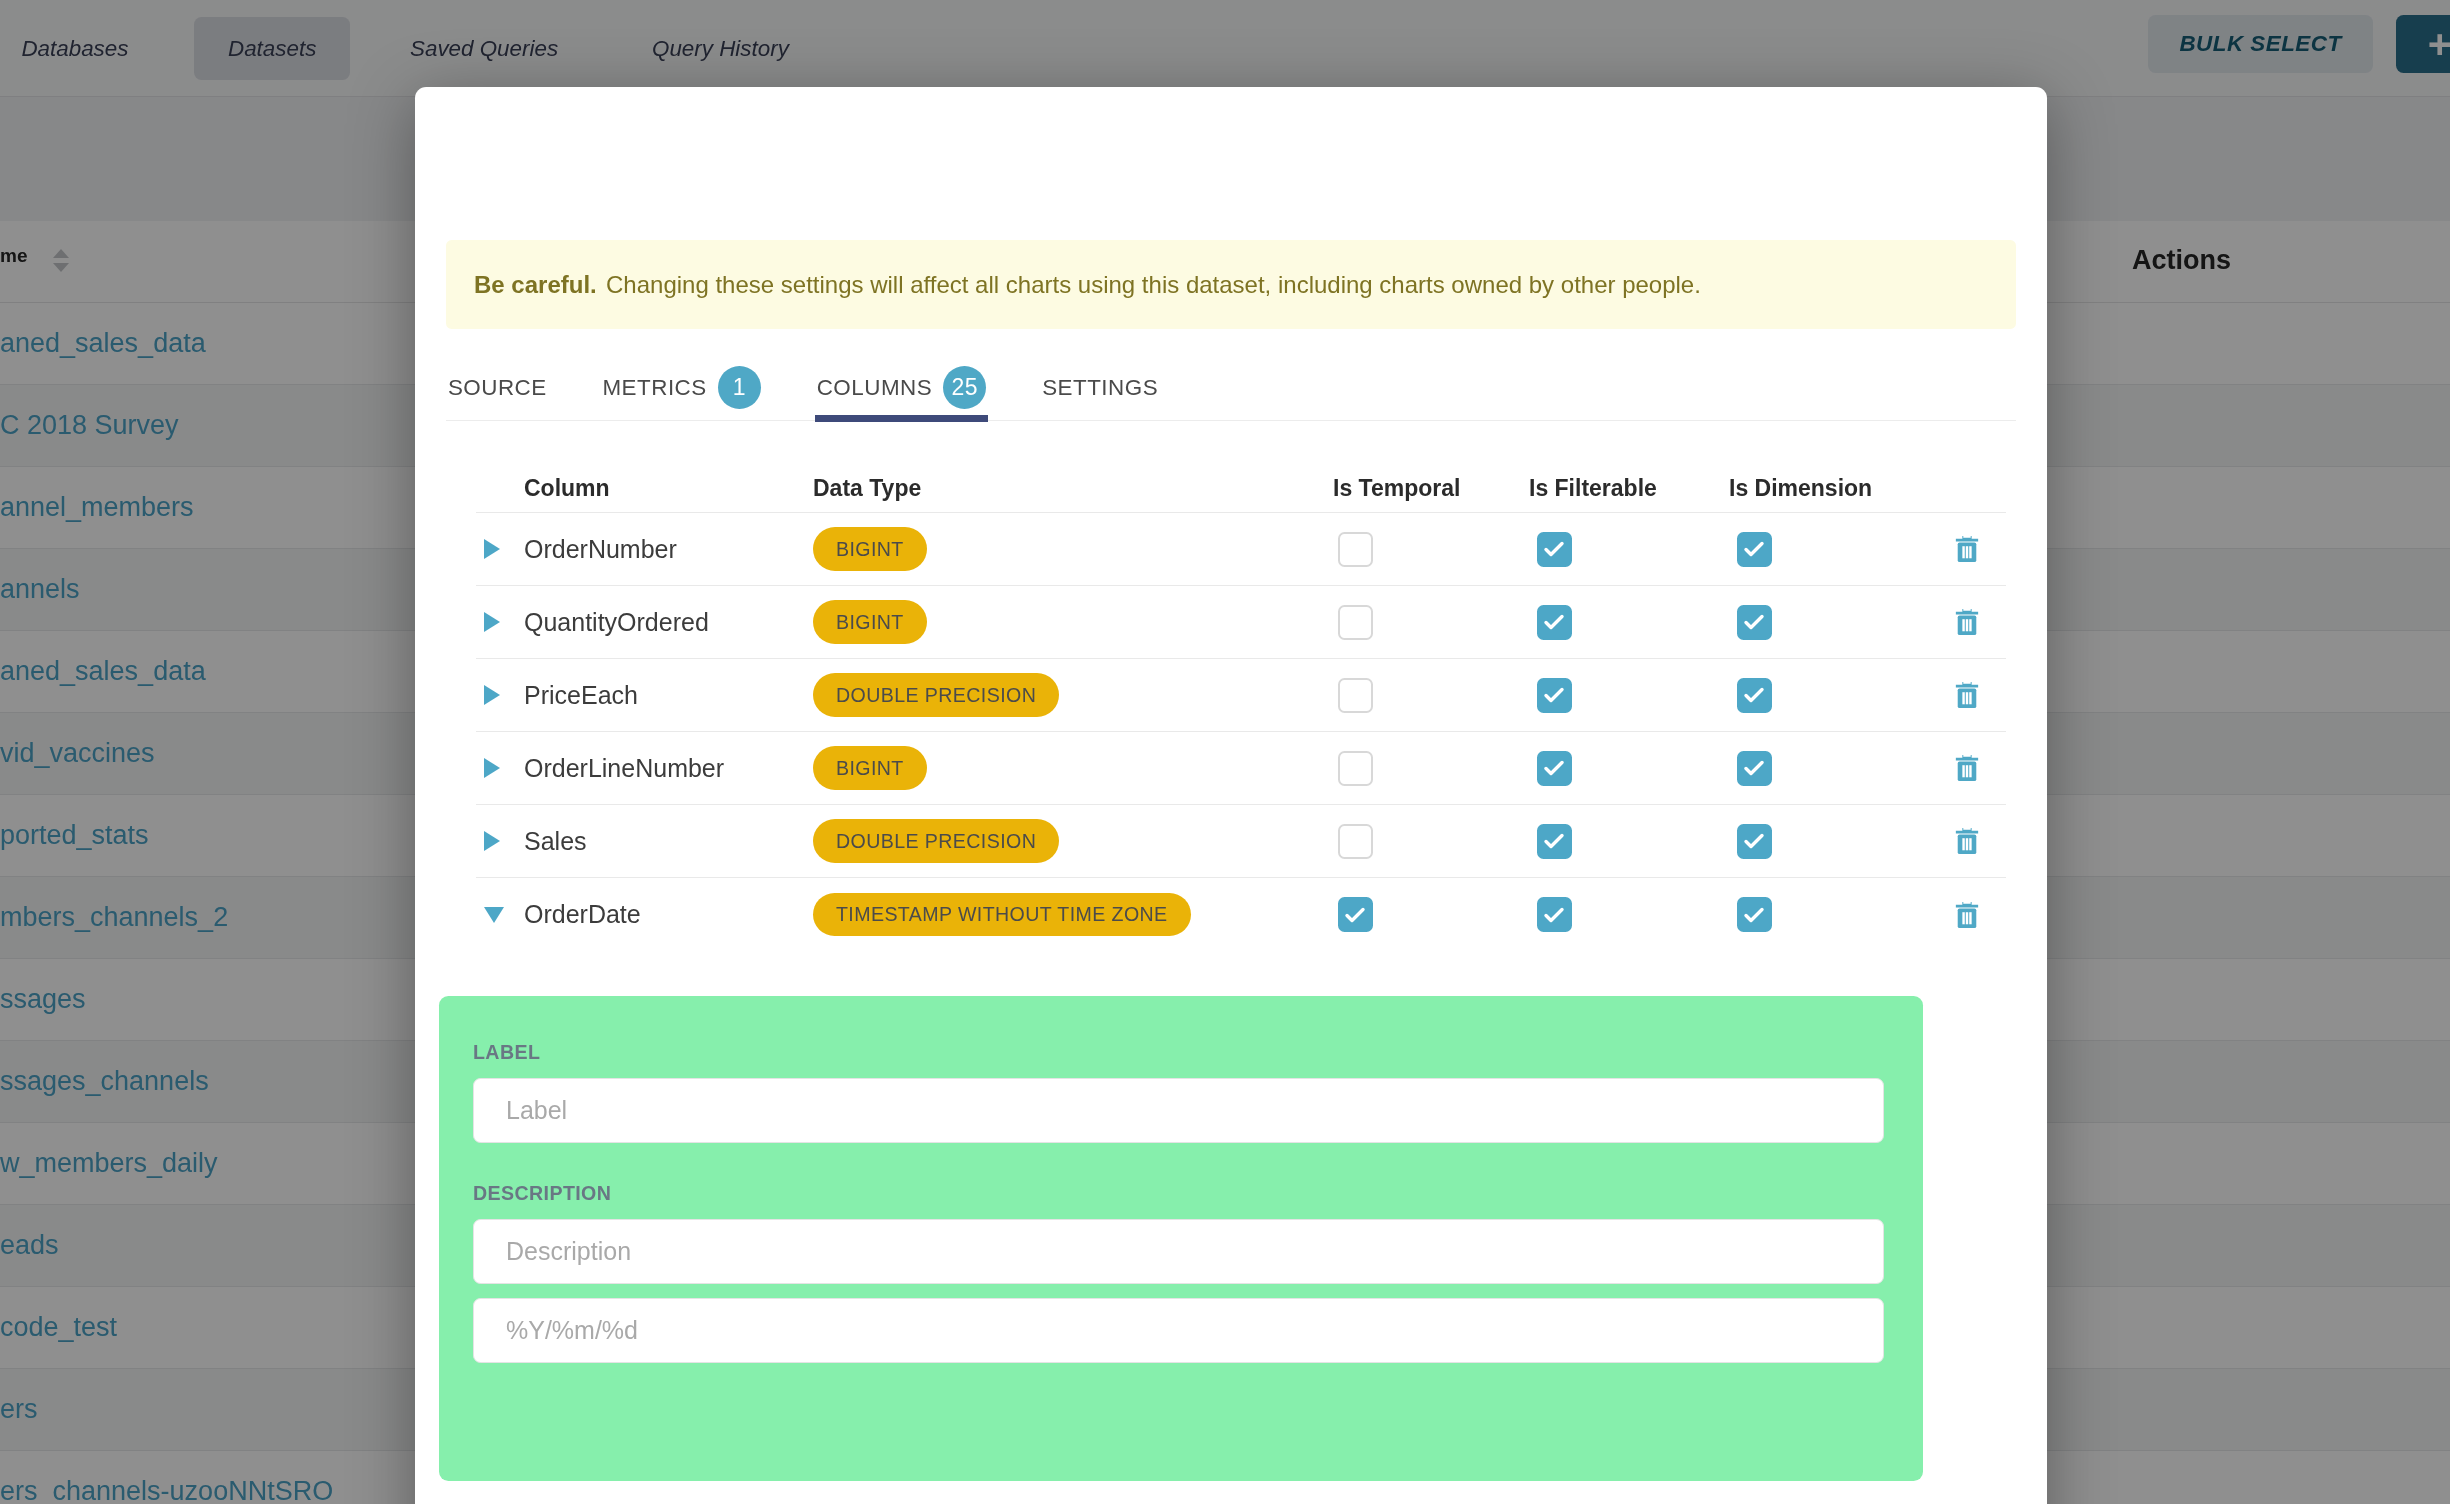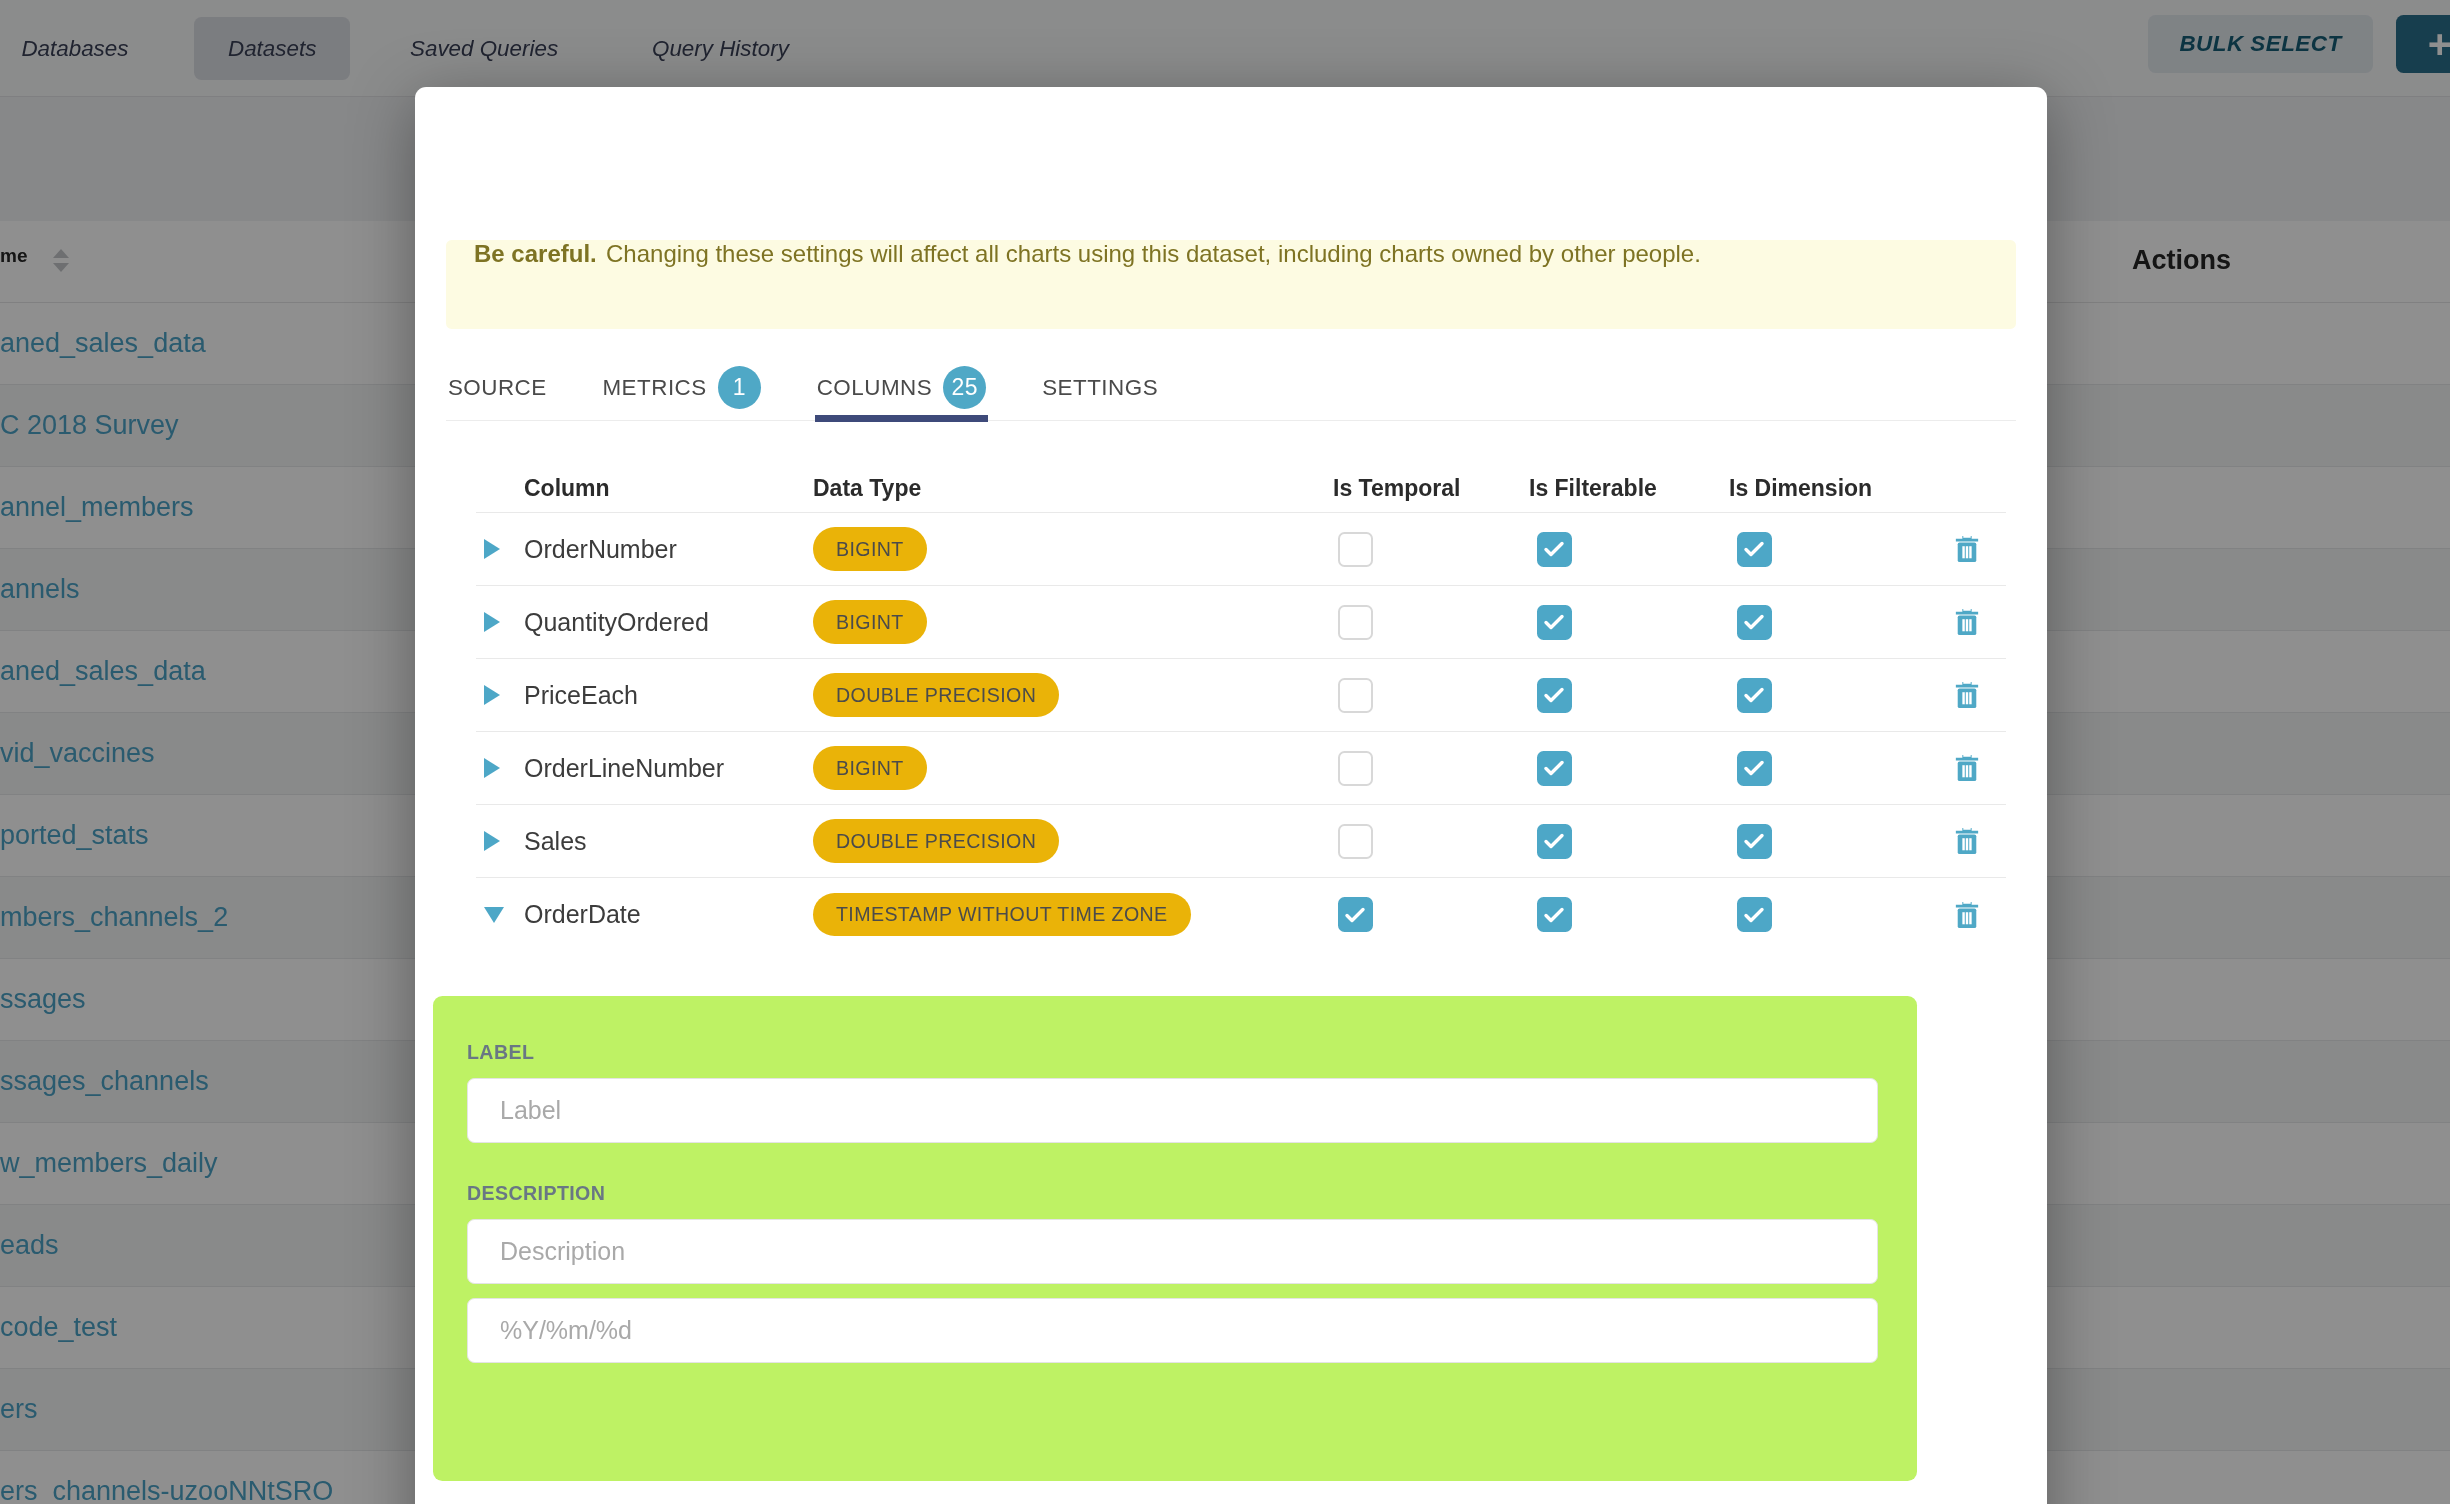--- a/index.html
+++ b/index.html
@@ -46,21 +46,21 @@
     box-shadow:0 13px 65px rgba(0,0,0,0.35);z-index:20;}
   .modal-header{position:absolute;left:0;top:0;width:100%;height:102px;background:#F6F6F6;border-bottom:1.9px solid #E8E8E8;border-radius:11.2px 11.2px 0 0;}
   .modal-title{position:absolute;left:31px;top:34px;font-size:31px;color:#3D3D3D;}
   .modal-title b{color:#1F1F1F;font-weight:bold;}
   .close-x{position:absolute;left:1555px;top:26px;width:50px;height:50px;cursor:pointer;}
   .close-x i,.close-x em{position:absolute;left:6.5px;top:23px;width:37px;height:4.7px;background:#A9AEBB;border-radius:2.8px;}
   .close-x i{transform:rotate(45deg);}
   .close-x em{transform:rotate(-45deg);}
 
   .banner{position:absolute;left:31px;top:153px;width:1570px;height:89px;background:#FDFBE2;border-radius:5.6px;
-    display:flex;align-items:flex-start;padding:0 28px;font-size:24px;color:#7E7323;}
+    display:flex;align-items:center;padding:0 28px;font-size:24px;color:#7E7323;}
   .banner b{font-weight:bold;margin-right:9.3px;}
 
   .tabs{position:absolute;left:31px;top:268px;width:1570px;height:66px;border-bottom:1.9px solid #ECECEC;display:flex;gap:52px;}
   .tab{position:relative;display:flex;align-items:center;gap:11.2px;font-size:22.4px;font-weight:500;letter-spacing:0.5px;color:#4A4A4A;cursor:pointer;padding:0 1.9px;}
   .tab.active::after{content:"";position:absolute;left:0;right:0;bottom:-1.9px;height:6.5px;background:var(--underline);}
   .badge{min-width:43px;height:43px;border-radius:21.4px;background:#4FA8C6;color:#fff;font-size:23px;display:flex;align-items:center;justify-content:center;padding:0 5.6px;}
 
   .cols-table{position:absolute;left:61px;top:377px;width:1530px;}
   .thead{display:flex;height:48px;align-items:center;font-size:23px;font-weight:bold;color:#2B2B2B;}
   .tbody{border-top:1.9px solid #E9E9E9;}
@@ -78,21 +78,21 @@
   .pill-type{display:inline-block;background:#eab308;border-radius:23px;padding:10.3px 23px;font-size:19.6px;letter-spacing:0.4px;color:#4B4B4B;}
   .checkbox{width:35px;height:35px;border-radius:6.5px;border:2.8px solid #D8D8D8;background:#fff;cursor:pointer;display:flex;align-items:center;justify-content:center;}
   .checkbox svg{display:none;}
   .checkbox.checked{background:var(--accent);border-color:var(--accent);}
   .checkbox.checked svg{display:block;}
   .cb-t{margin-left:4.7px;}
   .cb-f{margin-left:7.5px;}
   .cb-d{margin-left:7.5px;}
   .trash{cursor:pointer;display:flex;align-items:center;}
 
-  .detail{position:absolute;left:18px;top:909px;width:1484px;height:485px;background:#bef264;border-radius:9.3px;padding:45px 34px 0 34px;}
+  .detail{position:absolute;left:24px;top:909px;width:1484px;height:485px;background:#86efac;border-radius:9.3px;padding:45px 34px 0 34px;}
   .f-label{font-size:19.6px;font-weight:600;letter-spacing:0.4px;color:#697784;display:flex;align-items:center;gap:9.3px;}
   .f-input{width:1411px;height:65px;margin-top:14px;background:#fff;border:1.9px solid #E4E4E4;border-radius:7.5px;padding:0 32px;
     font-size:25px;color:#3C3C3C;font-family:"Liberation Sans",sans-serif;outline:none;display:block;}
   .f-input::placeholder{color:#A9A9A9;}
   .mt1{margin-top:39px;}
 </style>
 </head>
 <body>
 
 <div id="stage">

